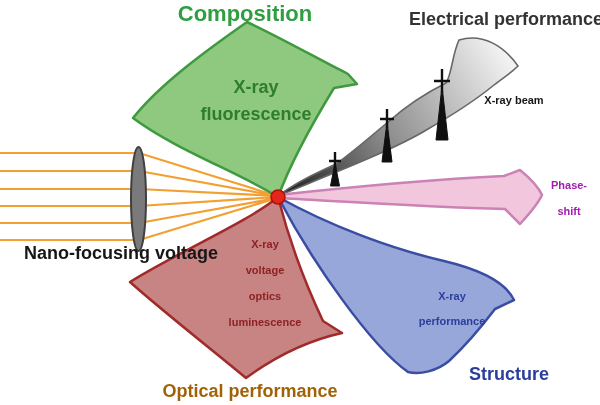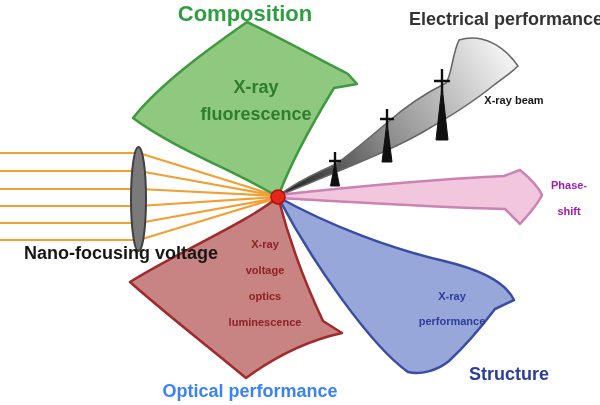--- a/index.html
+++ b/index.html
@@ -13,21 +13,21 @@
     font-weight:bold;white-space:nowrap;text-align:center;line-height:1.15;
   }
   .lbl span{display:block;}
   .c-green{color:#2f9e41;}
   .c-dkgreen{color:#2e7d2e;}
   .c-dkgray{color:#333333;}
   .c-black{color:#161616;}
   .c-orange{color:#c0731c;}
   .c-magenta{color:#a21caf;}
   .c-dkred{color:#8e2222;}
-  .c-red2{color:#3b82f6;}
+  .c-red2{color:#a16207;}
   .c-blue{color:#2b3e9c;}
   .fs19{font-size:22px;}
   .fs18{font-size:18px;}
   .fs17{font-size:11px;}
 </style>
 </head>
 <body>
 
 <div id="canvas">
 

